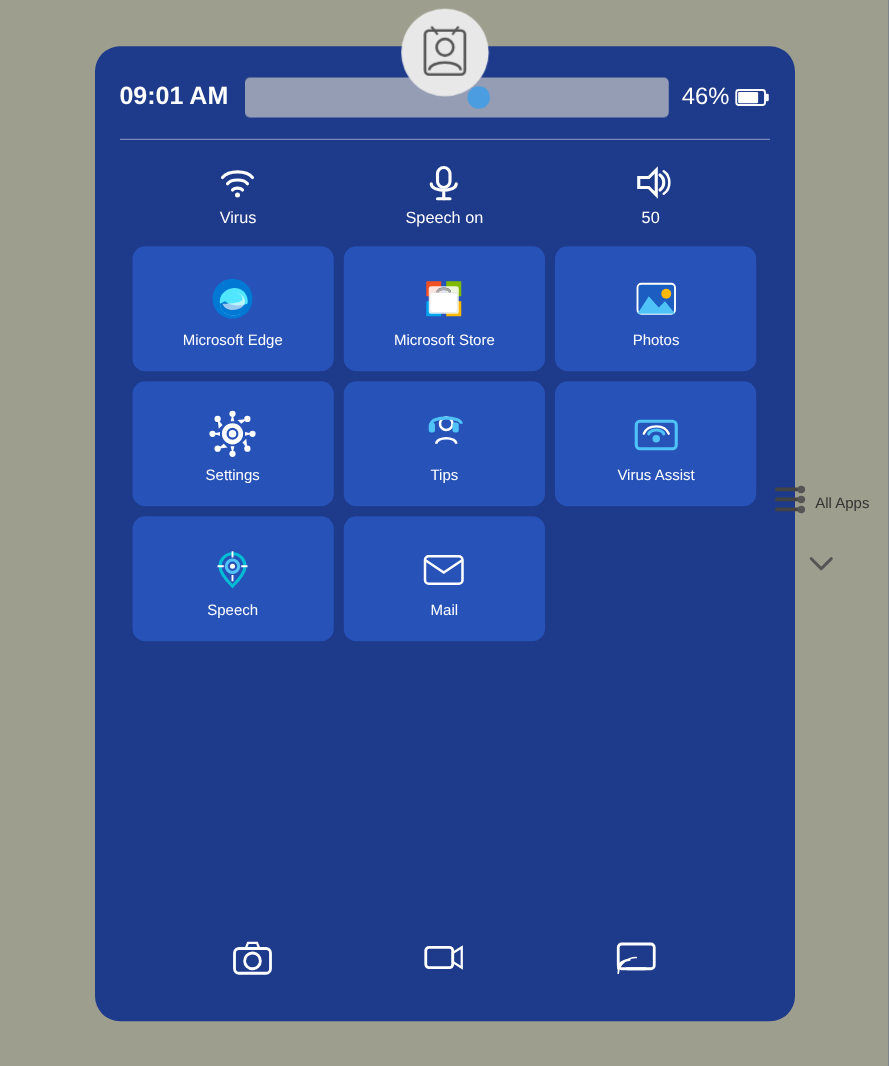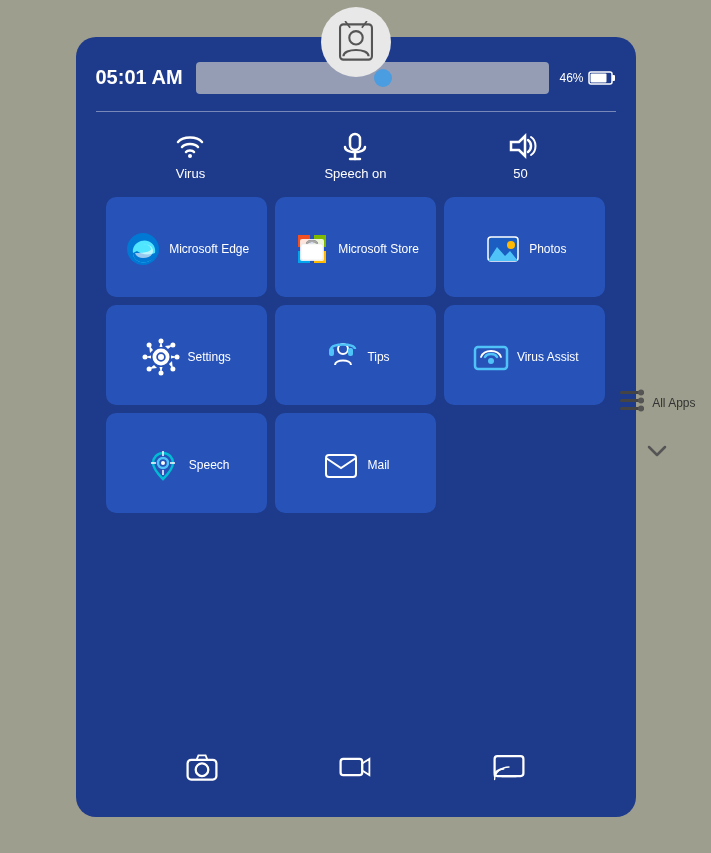--- a/index.html
+++ b/index.html
@@ -88,21 +88,21 @@
       background: rgba(200,200,200,0.7);
       border-radius: 4px;
       backdrop-filter: blur(2px);
     }
 
     .battery-area {
       display: flex;
       align-items: center;
       gap: 4px;
       color: white;
-      font-size: 12px;
+      font-size: 19px;
       white-space: nowrap;
     }
 
     .battery-icon {
       display: inline-flex;
       align-items: center;
     }
 
     .battery-icon svg {
       width: 28px;
@@ -146,21 +146,21 @@
       display: grid;
       grid-template-columns: repeat(3, 1fr);
       gap: 8px;
       padding: 0 10px;
     }
 
     .app-tile {
       background: #2752b8;
       border-radius: 10px;
       display: flex;
-      flex-direction: row;
+      flex-direction: column;
       align-items: center;
       justify-content: center;
       padding: 14px 8px 10px;
       gap: 6px;
       cursor: pointer;
       min-height: 100px;
     }
 
     .app-tile svg {
       width: 40px;
@@ -237,21 +237,21 @@
 
       <line x1="18" y1="4" x2="12" y2="-4" stroke="#555" stroke-width="2" transform="translate(0,4)"></line>
       <line x1="32" y1="4" x2="38" y2="-4" stroke="#555" stroke-width="2" transform="translate(0,4)"></line>
     </svg>
   </div>
   <div class="dot-indicator"></div>
 
   <div class="main-panel">
 
     <div class="status-bar">
-      <span class="time">05:01 AM</span>
+      <span class="time">09:01 AM</span>
       <div class="search-bar"></div>
       <div class="battery-area">
         <span>46%</span>
         <span class="battery-icon">
           <svg viewBox="0 0 28 16" fill="none">
             <rect x="1" y="2" width="23" height="12" rx="2" stroke="white" stroke-width="1.5" fill="none"></rect>
             <rect x="2.5" y="3.5" width="16" height="9" rx="1" fill="white"></rect>
             <rect x="24" y="5" width="3" height="6" rx="1" fill="white"></rect>
           </svg>
         </span>

